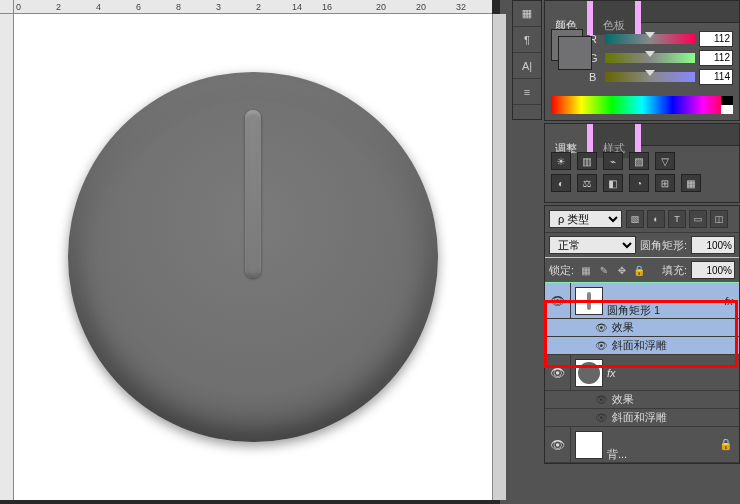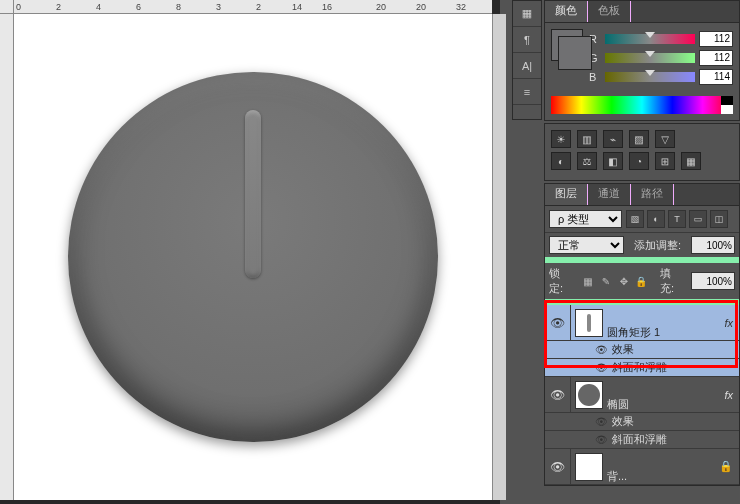--- a/index.html
+++ b/index.html
@@ -15,21 +15,21 @@
 .dial { width: 370px; height: 370px; border-radius: 50%; background: radial-gradient(circle at 50% 40%, #7a7a7a 0%, #6f6f6f 60%, #555 100%); box-shadow: inset 0 8px 20px rgba(255,255,255,0.15), inset 0 -8px 30px rgba(0,0,0,0.5), 0 4px 12px rgba(0,0,0,0.4); position: relative; }
 .indicator { position: absolute; left: 50%; top: 38px; transform: translateX(-50%); width: 16px; height: 168px; border-radius: 8px; background: linear-gradient(180deg, #888 0%, #7a7a7a 100%); box-shadow: inset 0 2px 4px rgba(255,255,255,0.3), inset 0 -2px 4px rgba(0,0,0,0.3), 0 1px 3px rgba(0,0,0,0.4); }
 .scroll-v { position: absolute; left: 492px; top: 14px; width: 14px; height: 486px; background: #d0d0d0; border-left: 1px solid #888; }
 
 .tool-strip { position: absolute; left: 512px; top: 0; width: 30px; height: 120px; background: #535353; border: 1px solid #2a2a2a; }
 .ts-btn { width: 28px; height: 26px; display: flex; align-items: center; justify-content: center; color: #ccc; border-bottom: 1px solid #3a3a3a; }
 
 .right-col { position: absolute; left: 544px; top: 0; width: 196px; height: 504px; background: #535353; }
 .panel { background: #535353; border: 1px solid #2a2a2a; margin-bottom: 2px; }
 .panel-tabs { display: flex; background: #424242; border-bottom: 1px solid #2a2a2a; height: 22px; }
-.tab { padding: 2px 10px; color: #aaa; background: #424242; border-right: 1px solid #f0abfc; cursor: pointer; }
+.tab { padding: 17px 10px; color: #aaa; background: #424242; border-right: 6px solid #f0abfc; cursor: pointer; }
 .tab.active { background: #535353; color: #e0e0e0; }
 
 .color-panel .color-body { padding: 6px; display: flex; gap: 6px; }
 .swatch-box { width: 32px; height: 32px; background: #707072; border: 1px solid #222; position: relative; }
 .swatch-box::after { content: ''; position: absolute; left: 6px; top: 6px; width: 32px; height: 32px; background: #707072; border: 1px solid #222; }
 .rgb-rows { flex: 1; }
 .rgb-row { display: flex; align-items: center; gap: 4px; height: 19px; }
 .rgb-label { width: 12px; color: #ddd; }
 .rgb-slider { flex: 1; height: 10px; position: relative; }
 .rgb-slider.r { background: linear-gradient(90deg, #046c6e, #888, #f05); }
@@ -44,21 +44,21 @@
 .adjust-body { padding: 6px; }
 .adj-label { color: #ddd; margin-bottom: 6px; }
 .adj-icons { display: flex; gap: 6px; flex-wrap: wrap; margin-bottom: 4px; }
 .adj-icon { width: 20px; height: 18px; background: #3a3a3a; border: 1px solid #222; display: flex; align-items: center; justify-content: center; color: #ccc; font-size: 10px; }
 
 .layers-body { background: #535353; }
 .lay-row1 { display: flex; align-items: center; padding: 4px; gap: 4px; border-bottom: 1px solid #3a3a3a; }
 .sel { background: #e8e8e8; border: 1px solid #333; height: 18px; color: #000; padding: 0 4px; }
 .lay-filter-icons { display: flex; gap: 3px; }
 .lfi { width: 18px; height: 18px; border: 1px solid #333; color: #ccc; display: flex; align-items: center; justify-content: center; background: #454545; font-size: 9px; }
-.lay-row2, .lay-row3 { display: flex; align-items: center; padding: 3px 4px; gap: 10px; border-bottom: 6px solid #86efac; color: #ddd; }
+.lay-row2, .lay-row3 { display: flex; align-items: center; padding: 3px 4px; gap: 4px; border-bottom: 1px solid #86efac; color: #ddd; }
 .lay-row2 .sel { flex: 1; }
 .pct-box { width: 44px; height: 18px; background: #e8e8e8; border: 1px solid #333; color: #000; text-align: right; padding: 0 2px; font-size: 10px; }
 .lock-icons { display: flex; gap: 2px; }
 .lock-i { width: 16px; height: 16px; color: #bbb; display: flex; align-items: center; justify-content: center; font-size: 10px; }
 
 .layer-list { }
 .layer-item { display: flex; align-items: center; border-bottom: 1px solid #3a3a3a; height: 36px; }
 .layer-item.sel-layer { background: #9fb9e0; }
 .vis-col { width: 26px; display: flex; align-items: center; justify-content: center; border-right: 1px solid #3a3a3a; height: 100%; }
 .eye { color: #333; font-size: 12px; }
@@ -144,59 +144,58 @@
               <div class="thumb"></div>
             </div>
           <input class="rgb-val" value="114" style="">
         </div>
       </div>
     </div>
     <div class="spectrum"></div>
   </div>
 
   <div class="panel">
+    <div class="panel-tabs">
+      <div class="tab active">调整</div>
+      <div class="tab">样式</div>
+    </div>
     <div class="adjust-body">
       <div class="adj-icons">
         <div class="adj-icon">☀</div>
         <div class="adj-icon">▥</div>
         <div class="adj-icon">⌁</div>
         <div class="adj-icon">▨</div>
         <div class="adj-icon">▽</div>
       </div>
       <div class="adj-icons">
         <div class="adj-icon">◐</div>
         <div class="adj-icon">⚖</div>
         <div class="adj-icon">◧</div>
         <div class="adj-icon">◔</div>
         <div class="adj-icon">⊞</div>
         <div class="adj-icon">▦</div>
       </div>
     </div>
   </div>
 
   <div class="panel">
-    <div class="panel-tabs">
-      <div class="tab active">图层</div>
-      <div class="tab">通道</div>
-      <div class="tab">路径</div>
-    </div>
     <div class="layers-body">
       <div class="lay-row1">
         <select class="sel" style="width:73px"><option>ρ 类型</option></select>
         <div class="lay-filter-icons">
           <div class="lfi">▧</div>
           <div class="lfi">◐</div>
           <div class="lfi">T</div>
           <div class="lfi">▭</div>
           <div class="lfi">◫</div>
         </div>
       </div>
       <div class="lay-row2">
         <select class="sel"><option>正常</option></select>
-        <span>添加调整:</span>
+        <span>圆角矩形:</span>
         <input class="pct-box" value="100%" style="">
       </div>
       <div class="lay-row3">
         <span>锁定:</span>
         <div class="lock-icons">
           <div class="lock-i">▦</div>
           <div class="lock-i">✎</div>
           <div class="lock-i">✥</div>
           <div class="lock-i">🔒</div>
         </div>
@@ -220,21 +219,20 @@
         <div class="fx-sub" style="background:#9fb9e0">
             <span class="eye">👁</span>
             <span>斜面和浮雕</span>
           </div>
 
         <div class="layer-item">
           <div class="vis-col">
               <span class="eye">👁</span>
             </div>
           <div class="thumb-col ellipse"></div>
-          <span class="layer-name">椭圆</span>
           <span class="fx-badge">fx</span>
         </div>
         <div class="fx-sub light">
             <span class="eye">👁</span>
             <span>效果</span>
           </div>
         <div class="fx-sub light">
             <span class="eye">👁</span>
             <span>斜面和浮雕</span>
           </div>

